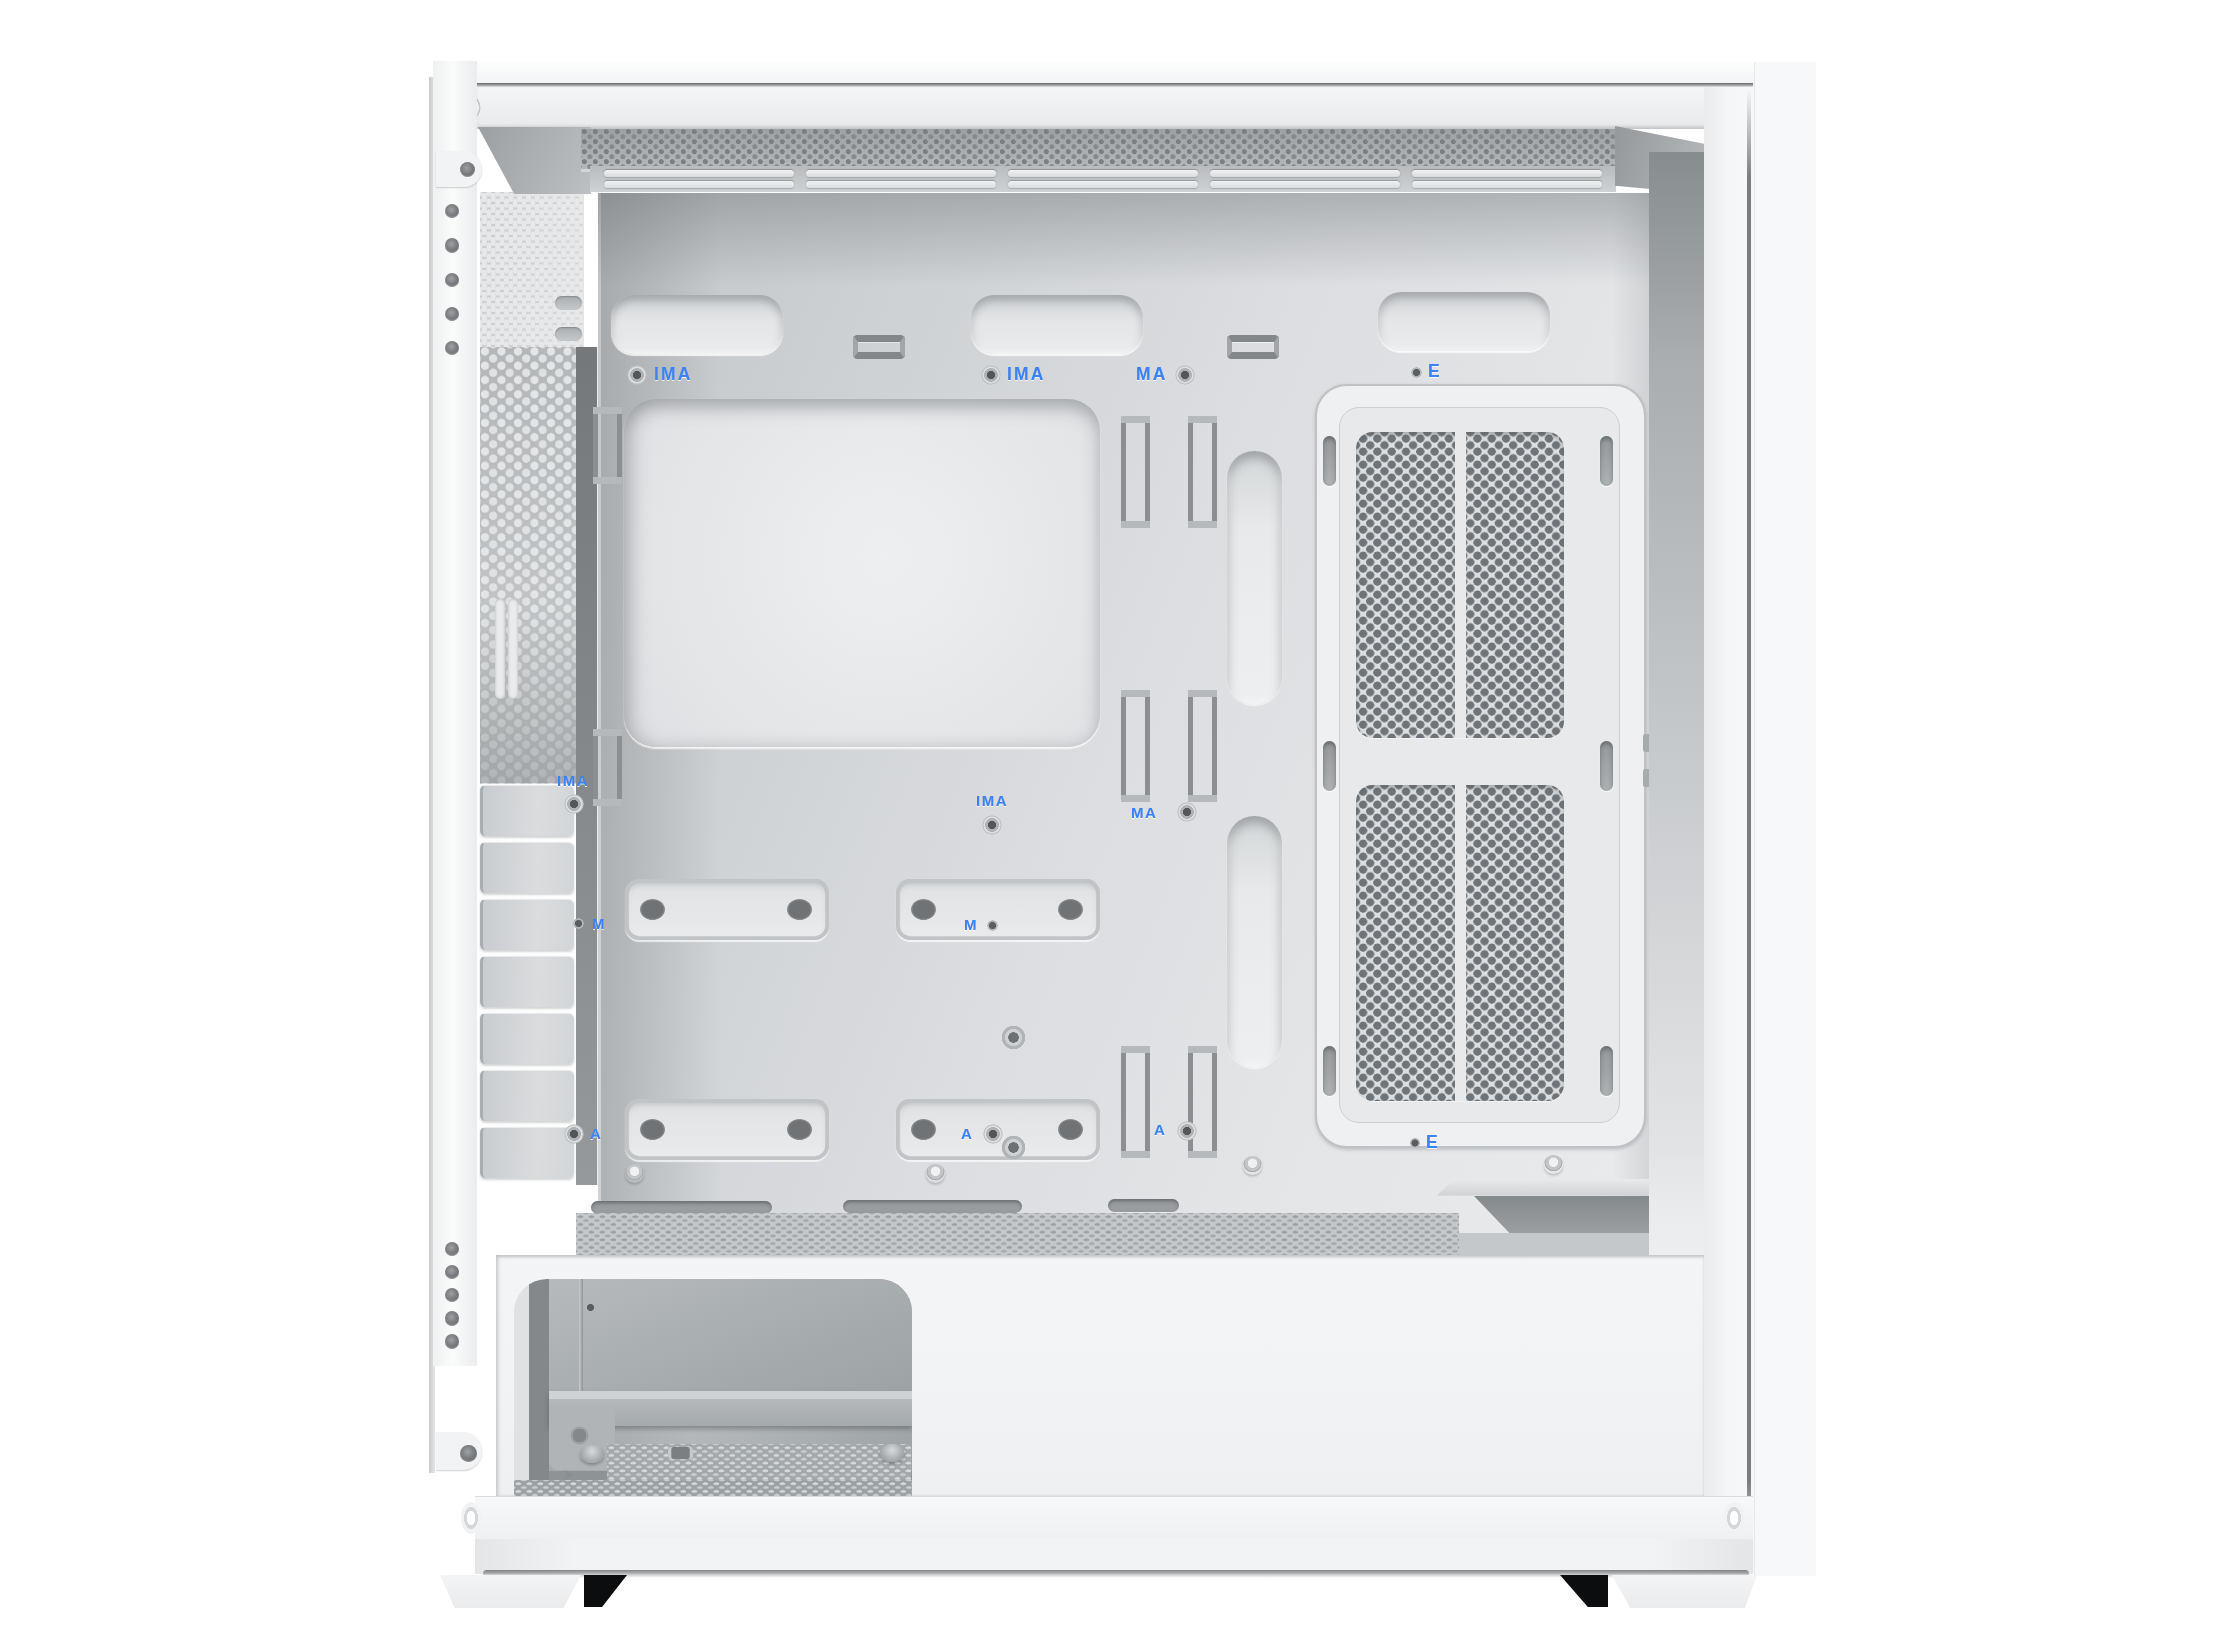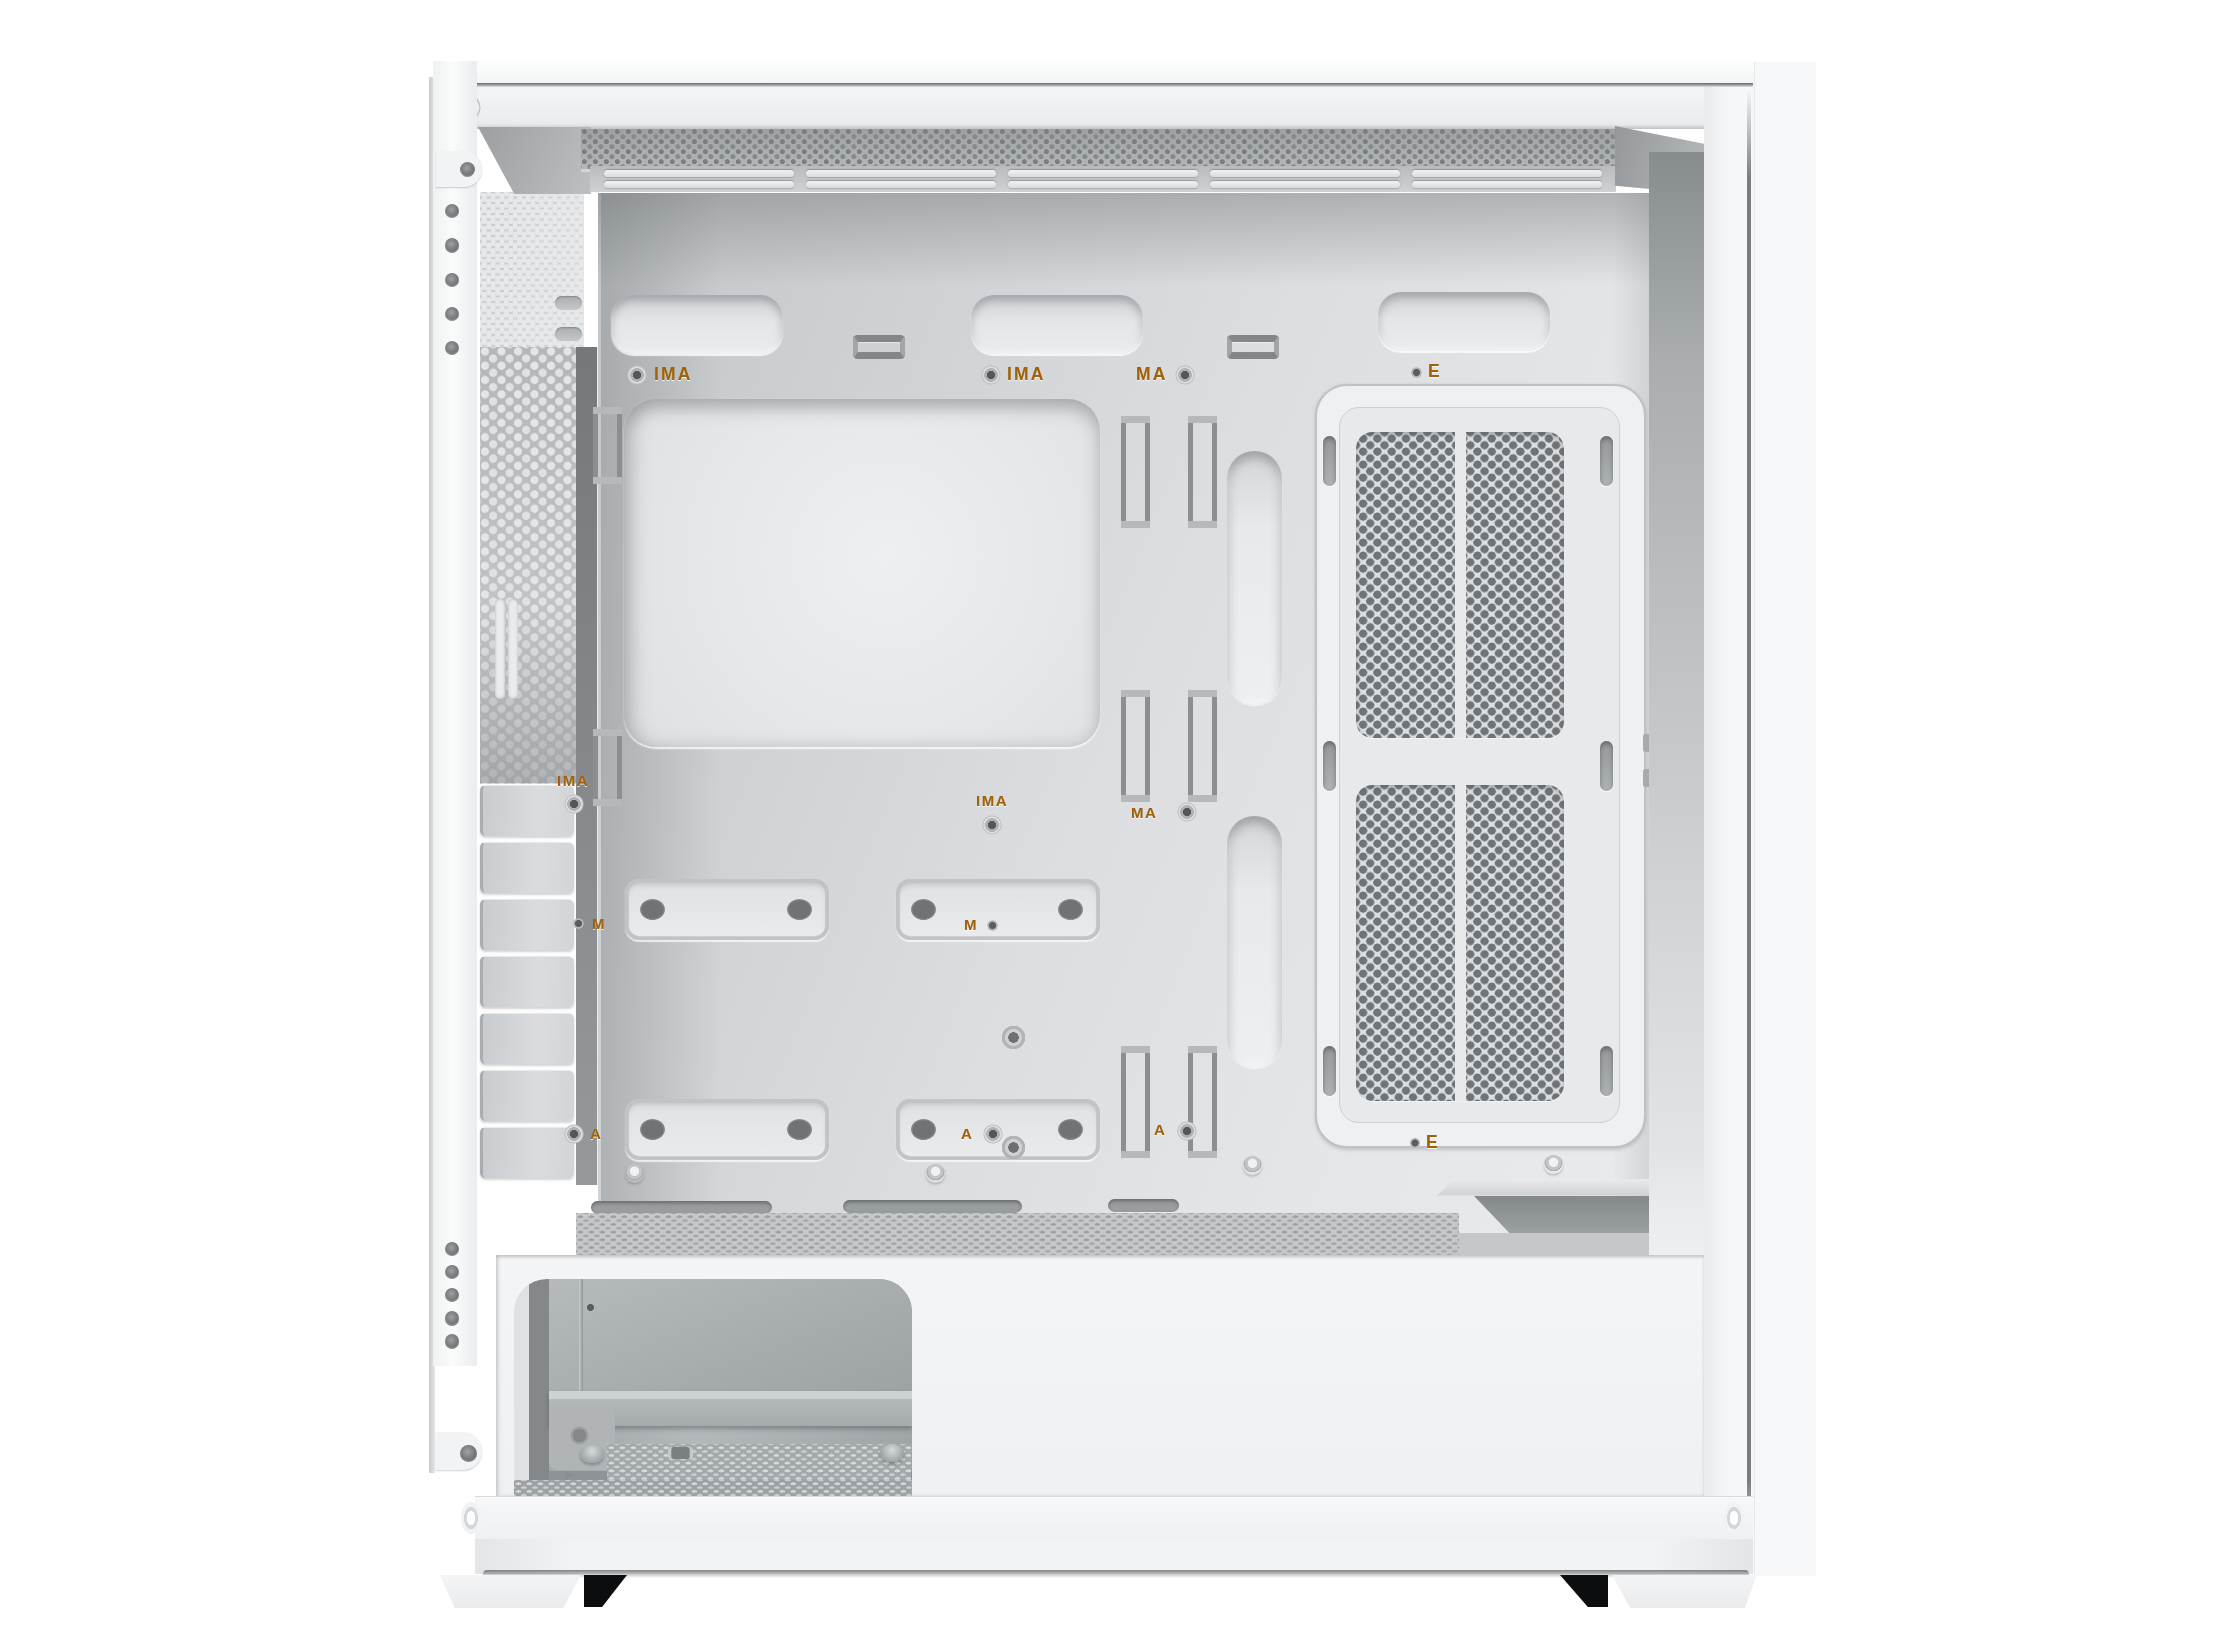--- a/index.html
+++ b/index.html
@@ -1,20 +1,20 @@
 <!DOCTYPE html>
 <html style="font-size:8.8px"><head>
 <meta charset="utf-8">
 <style>
   html,body{margin:0;padding:0;background:#ffffff;}
   .stage{position:relative;width:2239px;height:1645px;background:#ffffff;overflow:hidden;
          font-family:"Liberation Sans",sans-serif;}
   .abs{position:absolute;}
   
-  .stamp{position:absolute;color:#a16207;font-weight:700;font-size:17.5px;letter-spacing:2.2px;
+  .stamp{position:absolute;color:#3b82f6;font-weight:700;font-size:17.5px;letter-spacing:2.2px;
          text-shadow:0 -0.5px 0.5px rgba(110,114,117,.35),0 0.5px 0.5px rgba(255,255,255,.85);line-height:1;text-align:center;}
   .stamp.small{font-size:15px;letter-spacing:1.6px;}
   .nut{position:absolute;width:20px;height:20px;border-radius:50%;
        background:radial-gradient(circle at 50% 50%,#53575a 0 3.8px,#aeb2b4 4.4px 6.6px,#dcdee0 7.1px 8.2px,#bfc2c4 8.8px 9.3px,transparent 10px);}
   .hole{position:absolute;width:11px;height:11px;border-radius:50%;
        background:radial-gradient(circle,#5a5e61 0 3.3px,#b4b7b9 3.8px 5px,transparent 5.5px);}
   .ring{position:absolute;width:25px;height:25px;border-radius:50%;
        background:radial-gradient(circle,#6d7174 0 5px,#cfd2d4 5.5px 8.2px,#b1b4b7 8.8px 11.5px,transparent 12px);}
   .rivet{position:absolute;width:18.6px;height:18.6px;border-radius:50%;
        background:radial-gradient(circle at 50% 38%,#f0f1f2 0 4.4px,#c2c5c7 5px 7.7px,#a9adb0 8.2px 8.8px,transparent 9.3px);

